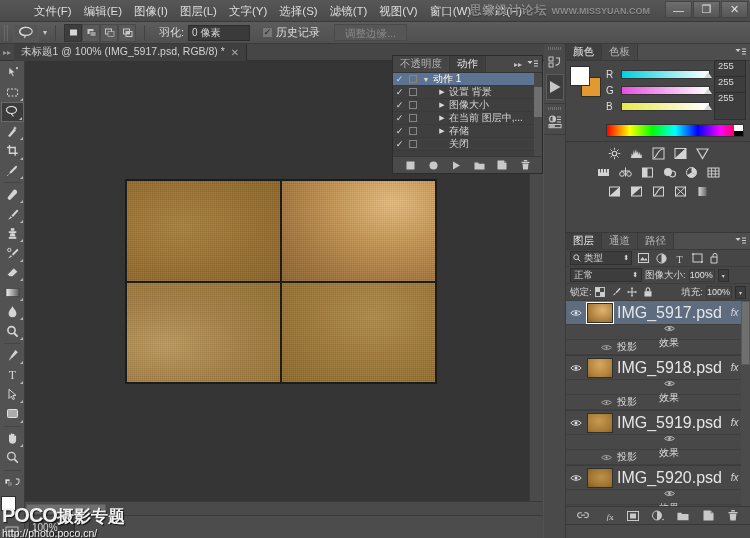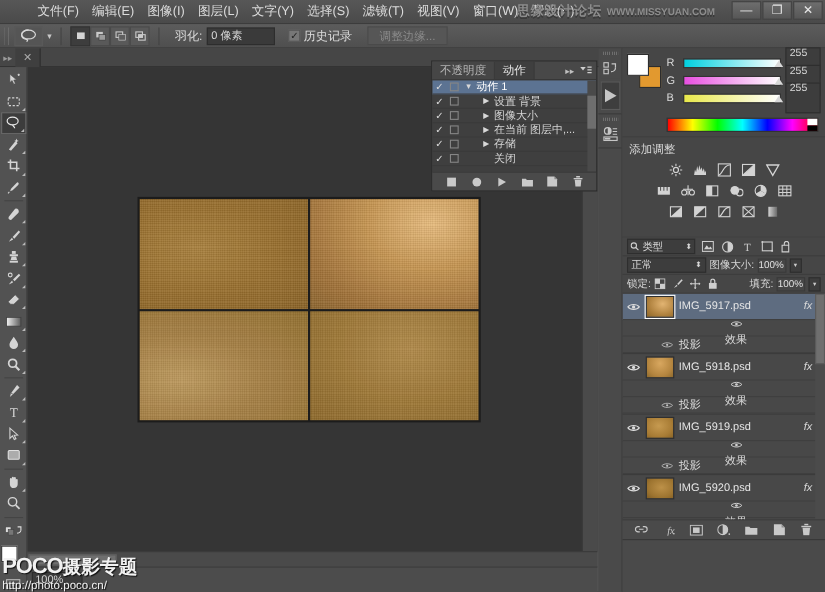--- a/index.html
+++ b/index.html
@@ -307,21 +307,21 @@
   .layerlist { height:205px; overflow:hidden; position:relative; background:#454545; }
   .layergroup { border-bottom:1px solid #3b3b3b; }
   .lrow {
     height:24px; display:flex; align-items:center; gap:4px; padding:0 2px 0 3px;
     border-bottom:1px solid #3f3f3f; background:#484848;
   }
   .lrow.sel { background:#5e6c80; }
   .eye { width:14px; display:flex; align-items:center; justify-content:center; cursor:pointer; }
   .thumb2 { width:26px; height:20px; border:1px solid #2f2f2f; flex:none; position:relative; }
   .thumb2.selected { outline:1px solid #fff; }
-  .lname { font-size:10px; color:#e6e6e6; flex:1; white-space:nowrap; overflow:hidden; }
+  .lname { font-size:16px; color:#e6e6e6; flex:1; white-space:nowrap; overflow:hidden; }
   .fxmark { font-size:10px; font-style:italic; color:#d8d8d8; padding-right:2px; }
   .sub-row {
     height:15px; display:flex; align-items:center; gap:4px;
     border-bottom:1px solid #3f3f3f; background:#484848; font-size:10px; color:#dcdcdc;
   }
   .sub-row.lvl1 { padding-left:22px;flex-direction:column; }
   .sub-row.lvl2 { padding-left:34px; }
   .sub-eye { width:13px; display:flex; align-items:center; justify-content:center; }
   .lay-vscroll { position:absolute; right:0; top:0; width:9px; height:205px; background:#4b4b4b; }
   .lay-vscroll .th { position:absolute; left:0; top:0; width:9px; height:64px; background:#6f6f6f; border:1px solid #5a5a5a; }
@@ -404,20 +404,21 @@
     <div class="opt-check">
       <span class="chkbox">✓</span>
       <span class="opt-label" style="margin-left:0">历史记录</span>
     </div>
     <div class="opt-btn">调整边缘...</div>
   </div>
 
   <div class="tabbar">
     <div class="tab-grip">▸▸</div>
     <div class="doctab">
+      <span>未标题1 @ 100% (IMG_5917.psd, RGB/8) *</span>
       <span class="close">✕</span>
     </div>
   </div>
 
   <div class="toolbar">
     <div class="tool">
       <svg width="13" height="13" viewBox="0 0 13 13">
           <path d="M3 1.5 L3 9 L5 7.2 L6.6 10.6 L8 10 L6.5 6.8 L9 6.6 Z" fill="#d4d4d4" stroke="#4a4a4a" stroke-width=".5"></path>
           <path d="M10 2 h2 M11 1 v2.2" stroke="#d4d4d4" stroke-width="1"></path>
         </svg>
@@ -742,20 +743,32 @@
             <rect x="1" y="9.5" width="12" height="3.2" fill="none" stroke="#c6c6c6" stroke-width="1"></rect>
             <rect x="1.8" y="10.3" width="5" height="1.6" fill="#c6c6c6"></rect>
           </svg>
       </div>
     </div>
   </div>
 
   <div class="rightpanels">
 
     <div class="pnl">
+      <div class="pnl-head">
+        <div class="ptab active">颜色</div>
+        <div class="ptab">色板</div>
+        <div class="panel-ctrl">
+          <span class="pnl-menu">
+            <svg width="11" height="9" viewBox="0 0 11 9">
+                <path d="M0.5 1 h5 l-2.5 3z" fill="#cfcfcf"></path>
+                <path d="M7 1 h4 M7 3.5 h4 M7 6 h4" stroke="#cfcfcf" stroke-width="1"></path>
+              </svg>
+          </span>
+        </div>
+      </div>
       <div class="pnl-body color-body">
         <div class="cswatch">
           <div class="cs-bg"></div>
           <div class="cs-fg"></div>
         </div>
         <div class="sliders">
           <div class="srow">
             <span class="sl">R</span>
             <span class="track r">
                 <i class="knob"></i>
@@ -779,21 +792,20 @@
         </div>
         <div class="spectrum">
           <i class="endw"></i>
             <i class="endb"></i>
         </div>
       </div>
     </div>
 
     <div class="pnl">
       <div class="pnl-body adj-body">
-        <div class="adj-title">添加调整</div>
         <div class="adj-row">
           <span class="adj-ico">
               <svg width="13" height="13" viewBox="0 0 13 13">
                 <circle cx="6.5" cy="6.5" r="2.3" fill="none" stroke="#d3d3d3" stroke-width="1.1"></circle>
                 <path d="M6.5 .8 v2 M6.5 10.2 v2 M.8 6.5 h2 M10.2 6.5 h2 M2.5 2.5 l1.4 1.4 M9.1 9.1 l1.4 1.4 M10.5 2.5 l-1.4 1.4 M3.9 9.1 l-1.4 1.4" stroke="#d3d3d3" stroke-width="1"></path>
               </svg>
             </span>
           <span class="adj-ico">
               <svg width="13" height="13" viewBox="0 0 13 13">
                 <path d="M1 11 L1.8 6 L2.8 8.5 L3.8 3 L4.8 7 L5.8 2 L6.8 6.5 L7.8 4 L8.8 8 L9.8 5 L10.8 9 L11.8 7 L11.8 11z" fill="#d3d3d3"></path>
@@ -893,20 +905,33 @@
                   </linearGradient>
                 </defs>
                 <rect x="2.5" y="2" width="8" height="9" fill="url(#sg)"></rect>
               </svg>
             </span>
         </div>
       </div>
     </div>
 
     <div class="pnl">
+      <div class="pnl-head">
+        <div class="ptab active">图层</div>
+        <div class="ptab">通道</div>
+        <div class="ptab">路径</div>
+        <div class="panel-ctrl">
+          <span class="pnl-menu">
+            <svg width="11" height="9" viewBox="0 0 11 9">
+                <path d="M0.5 1 h5 l-2.5 3z" fill="#cfcfcf"></path>
+                <path d="M7 1 h4 M7 3.5 h4 M7 6 h4" stroke="#cfcfcf" stroke-width="1"></path>
+              </svg>
+          </span>
+        </div>
+      </div>
 
       <div class="lay-head2">
         <div class="filter-sel">
           <svg width="8" height="8" viewBox="0 0 8 8">
               <circle cx="3.2" cy="3.2" r="2.4" fill="none" stroke="#cfcfcf" stroke-width="1"></circle>
               <path d="M5 5 L7.4 7.4" stroke="#cfcfcf" stroke-width="1"></path>
             </svg>
           <span>类型</span>
           <span class="sp">⬍</span>
         </div>

